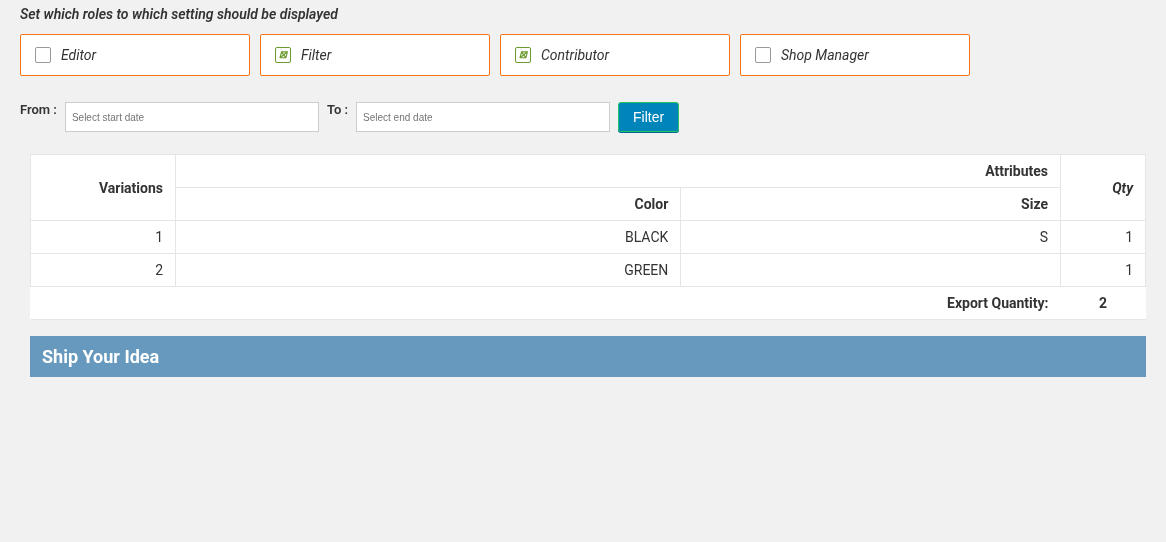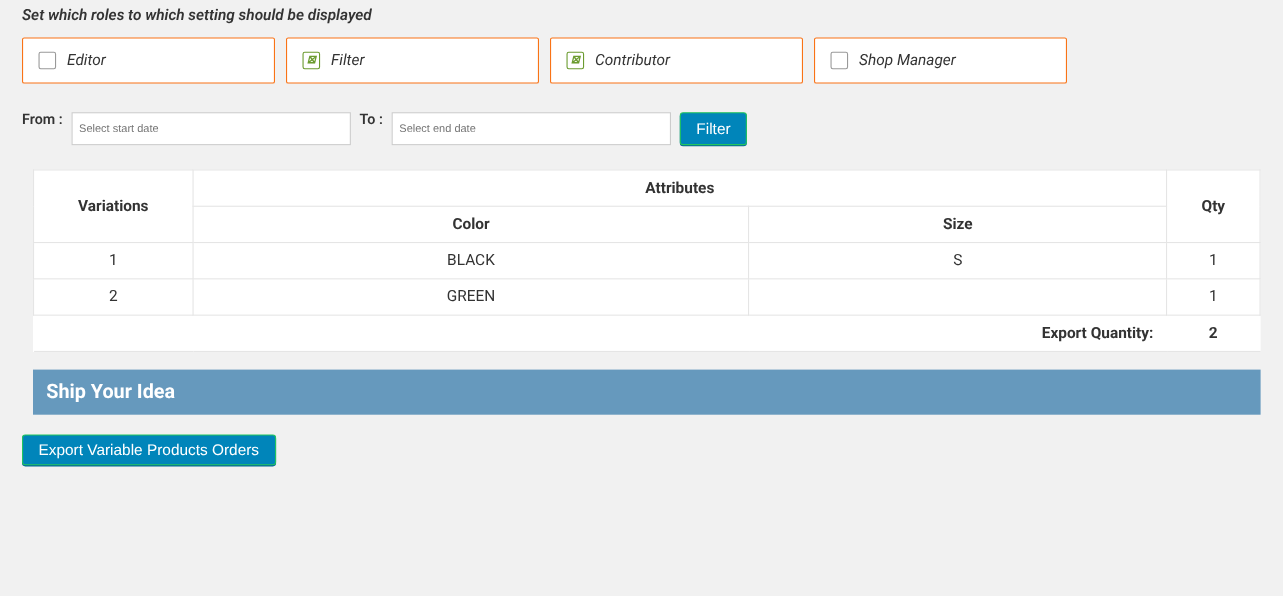--- a/index.html
+++ b/index.html
@@ -11,24 +11,24 @@
   .cbx{width:14px;height:14px;border:1px solid #999;border-radius:2px;display:inline-flex;align-items:center;justify-content:center;font-size:10px;line-height:1;color:#fff;background:#fff;flex:0 0 14px;}
   .cbx.checked{border-color:#6b9b2f;background:#fff;color:#6b9b2f;font-weight:bold;}
   .filter-title{font-weight:600;margin-bottom:14px;}
   .filter-row{display:flex;gap:8px;margin-bottom:22px;}
   .filter-row label{font-weight:600;font-size:13px;}
   .dt-input{height:26px;border:1px solid #ccc;background:#fff;padding:1px 6px;font-size:10px;width:240px;color:#555;}
   .btn{background:#0085ba;border:1px solid #22c55e;color:#ffffff;border-radius:3px;padding:5px 14px;font-size:14px;cursor:pointer;box-shadow:0 1px 0 #006799;}
   .panel{margin-left:10px;}
   .bar{background:#6699bd;color:#fff;font-weight:700;font-size:18px;padding:10px 12px;}
   table{width:100%;border-collapse:collapse;background:#fff;}
-  th,td{border:1px solid #e5e5e5;padding:8px 12px;text-align:center;font-size:14px;}
+  th,td{border:1px solid #e5e5e5;padding:8px 12px;text-align:right;font-size:14px;}
   th{font-weight:700;background:#fff;}
   .col-var{width:120px;}
-  .col-qty{width:60px;}
+  .col-qty{width:60px;font-style:italic;}
   .tot-row td{text-align:right;font-weight:700;border-left:0;border-right:0;}
   .tot-row td.qty{text-align:center;}
   .second-bar{margin-top:16px;}
   .export-wrap{margin-top:18px;}
 </style>
 </head>
 <body>
 
 <div class="wrap">
   <div class="desc">Set which roles to which setting should be displayed</div>
@@ -89,16 +89,13 @@
         </tr>
         <tr class="tot-row">
           <td colspan="3">Export Quantity:</td>
           <td class="qty">2</td>
         </tr>
       </tbody>
     </table>
     <div class="bar second-bar">Ship Your Idea</div>
   </div>
 
-  <div class="export-wrap">
-    <button class="btn">Export Variable Products Orders</button>
-  </div>
 </div>
 
 </body></html>

